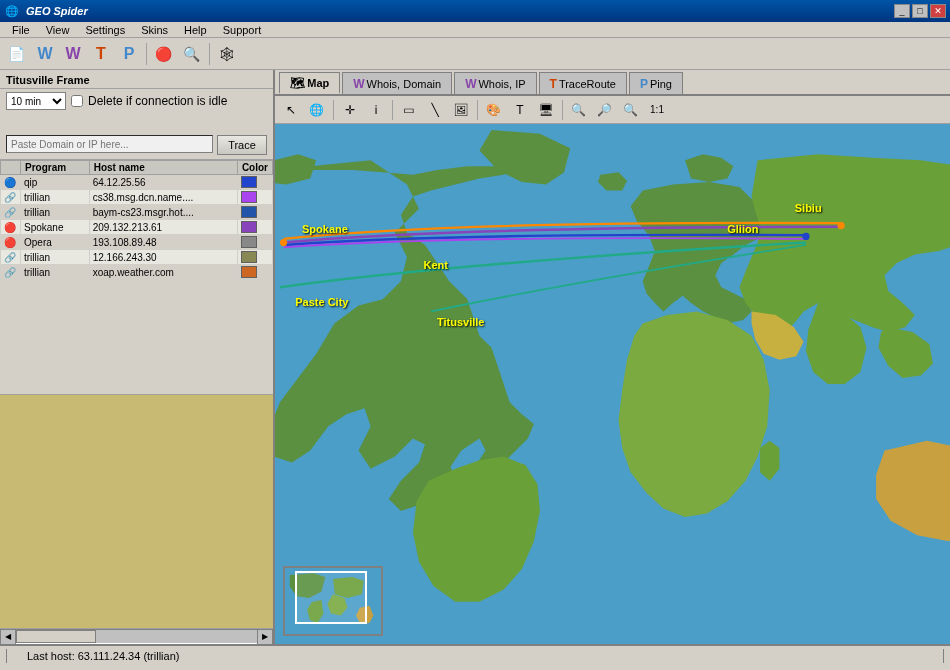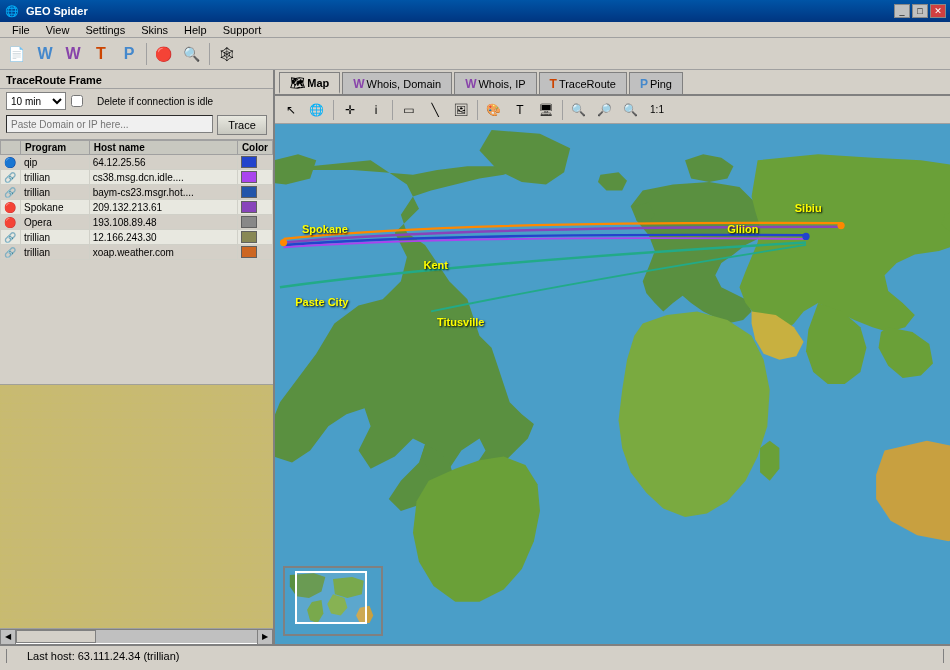--- a/index.html
+++ b/index.html
@@ -10,21 +10,21 @@
       background: linear-gradient(to bottom, #0054a6, #003580);
       color: white;
       height: 22px;
       display: flex;
       align-items: center;
       padding: 0 4px;
       gap: 6px;
       user-select: none;
     }
     .title-bar-icon { width: 16px; height: 16px; display: flex; align-items: center; justify-content: center; }
-    .title-bar-title { flex: 1; font-size: 11px; font-weight: bold; }
+    .title-bar-title { flex: 1; font-size: 11px; font-weight: bold; font-style: italic; }
     .title-bar-controls { display: flex; gap: 2px; }
     .title-btn { width: 16px; height: 14px; background: #c0c0c0; border: 1px solid #888; font-size: 9px; display: flex; align-items: center; justify-content: center; cursor: pointer; color: #000; }
     .title-btn.close { background: #d04040; color: white; }
 
     
     .menu-bar {
       background: #d4d0c8;
       border-bottom: 1px solid #a0a0a0;
       height: 16px;
       display: flex;
@@ -78,26 +78,27 @@
       display: flex;
       align-items: center;
       gap: 5px;
       padding: 3px 6px;
     }
     .conn-select {
       width: 60px; height: 18px; font-size: 10px;
       background: white; border: 1px solid #808080;
     }
     .conn-checkbox { width: 12px; height: 12px; }
-    .conn-label { font-size: 10px; margin-left: 9px; }
+    .conn-label { font-size: 12px; }
     .trace-row {
       display: flex;
       gap: 4px;
       padding: 2px 6px 4px;
       border-bottom: 1px solid #a0a0a0;
+      margin-top: 20px;
     }
     .trace-input {
       flex: 1; height: 18px; font-size: 10px;
       background: #f0f0f0; border: 1px inset #808080;
       padding: 1px 4px; color: #666;
     }
     .trace-btn {
       width: 50px; height: 20px;
       background: linear-gradient(to bottom, #e8e8e0, #c8c8c0);
       border: 1px solid #808080;
@@ -295,21 +296,21 @@
   <div class="tool-sep"></div>
   <div class="tool-btn">🔴</div>
   <div class="tool-btn">🔍</div>
   <div class="tool-sep"></div>
   <div class="tool-btn">🕸</div>
 </div>
 
 <div class="main-layout">
 
   <div class="left-panel">
-    <div class="connections-header">TraceRoute Frame</div>
+    <div class="connections-header">Titusville Frame</div>
 
     <div class="conn-controls">
       <select class="conn-select">
         <option>10 min</option>
         <option>5 min</option>
         <option>30 min</option>
       </select>
       <input type="checkbox" class="conn-checkbox" style="">
       <span class="conn-label">Delete if connection is idle</span>
     </div>
@@ -334,21 +335,21 @@
       <td style="text-align:center;">🔵</td>
       <td>qip</td>
       <td>64.12.25.56</td>
       <td class="color-cell">
         <div class="color-swatch" style="background:#2244cc;"></div>
       </td>
     </tr>
             <tr style="cursor: pointer;">
       <td style="text-align:center;">🔗</td>
       <td>trillian</td>
-      <td>cs38.msg.dcn.idle....</td>
+      <td>cs38.msg.dcn.name....</td>
       <td class="color-cell">
         <div class="color-swatch" style="background:#aa44ee;"></div>
       </td>
     </tr>
             <tr style="cursor: pointer;">
       <td style="text-align:center;">🔗</td>
       <td>trillian</td>
       <td>baym-cs23.msgr.hot....</td>
       <td class="color-cell">
         <div class="color-swatch" style="background:#2255aa;"></div>

